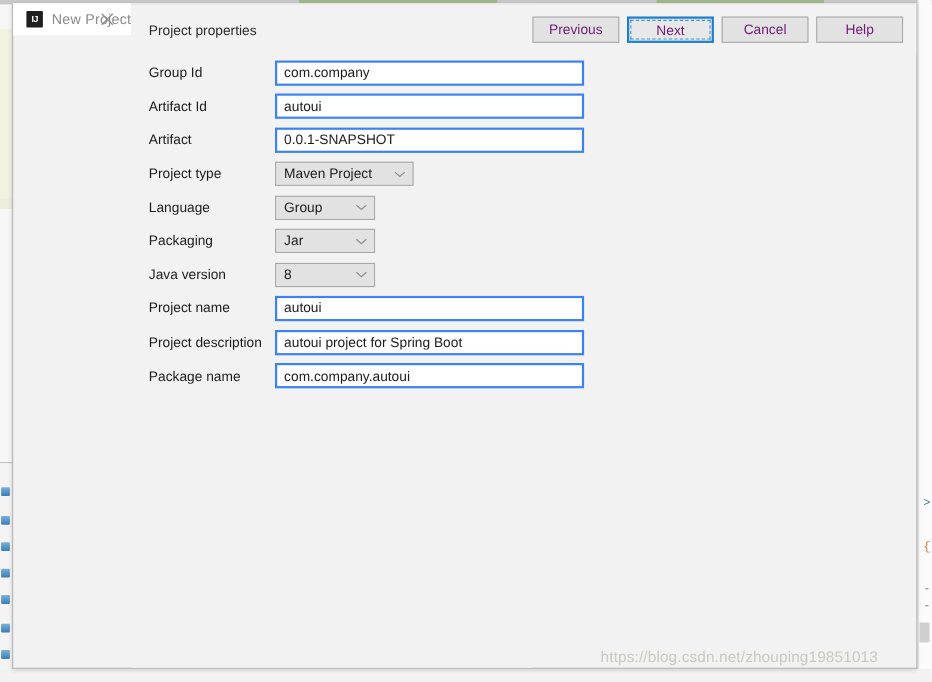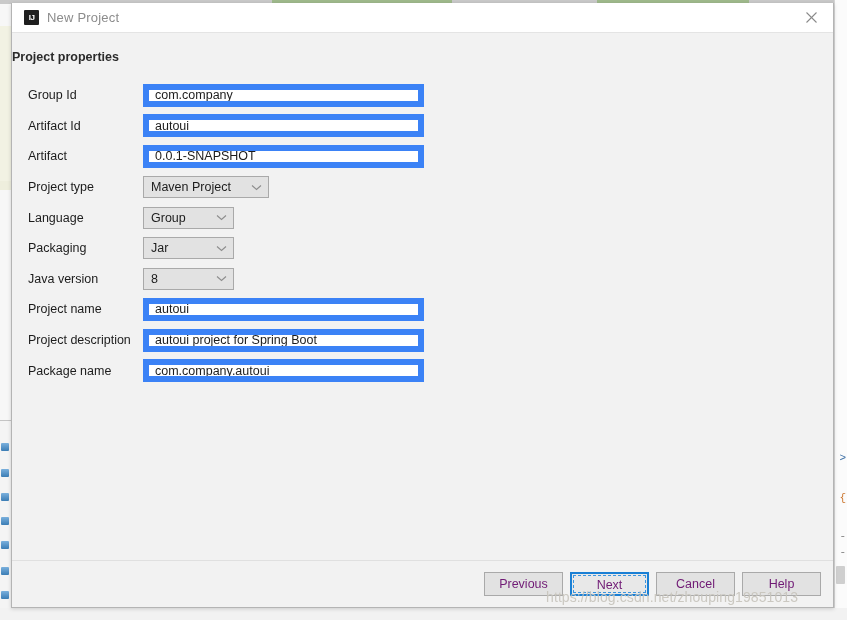--- a/index.html
+++ b/index.html
@@ -73,21 +73,21 @@
   
   #dialog {
     position: absolute;
     left: 11px; top: 3px;
     width: 823px; height: 605px;
     background: #f2f2f2;
     border: 1px solid #b4b4b4;
     border-top: none;
     box-shadow: 0 1px 4px rgba(0,0,0,0.16);
     display: flex;
-    flex-direction: column;
+    flex-direction: row;
   }
 
   
   #titlebar {
     height: 29px;
     min-height: 29px;
     background: #ffffff;
     display: flex;
     align-items: center;
     padding: 0 0 0 12px;
@@ -125,23 +125,23 @@
   
   #content {
     flex: 1 1 auto;
     background: #f2f2f2;
     position: relative;
     border-top: 1px solid #e4e4e4;
   }
 
   #section-heading {
     position: absolute;
-    left: 0; top: 17px;
-    font-size: 12.5px;
-    font-weight: bold;
+    left: 16px; top: 17px;
+    font-size: 12.5px;
+    font-weight: normal;
     color: #2b2b2b;
   }
 
   #form {
     position: absolute;
     left: 16px; top: 47px;
     width: 420px;
   }
 
   .form-row {
@@ -153,21 +153,21 @@
     width: 115px;
     min-width: 115px;
     font-size: 12.5px;
     color: #1c1c1c;
     white-space: nowrap;
   }
   .text-input {
     width: 281px;
     height: 23px;
     background: #ffffff;
-    border: 6px solid #3b82f6;
+    border: 2px solid #3b82f6;
     font-size: 12.5px;
     color: #1c1c1c;
     font-family: "Liberation Sans", sans-serif;
     padding: 0 0 0 6px;
     outline: none;
     line-height: 21px;
   }
   .combo {
     height: 22px;
     background: #e2e2e2;

